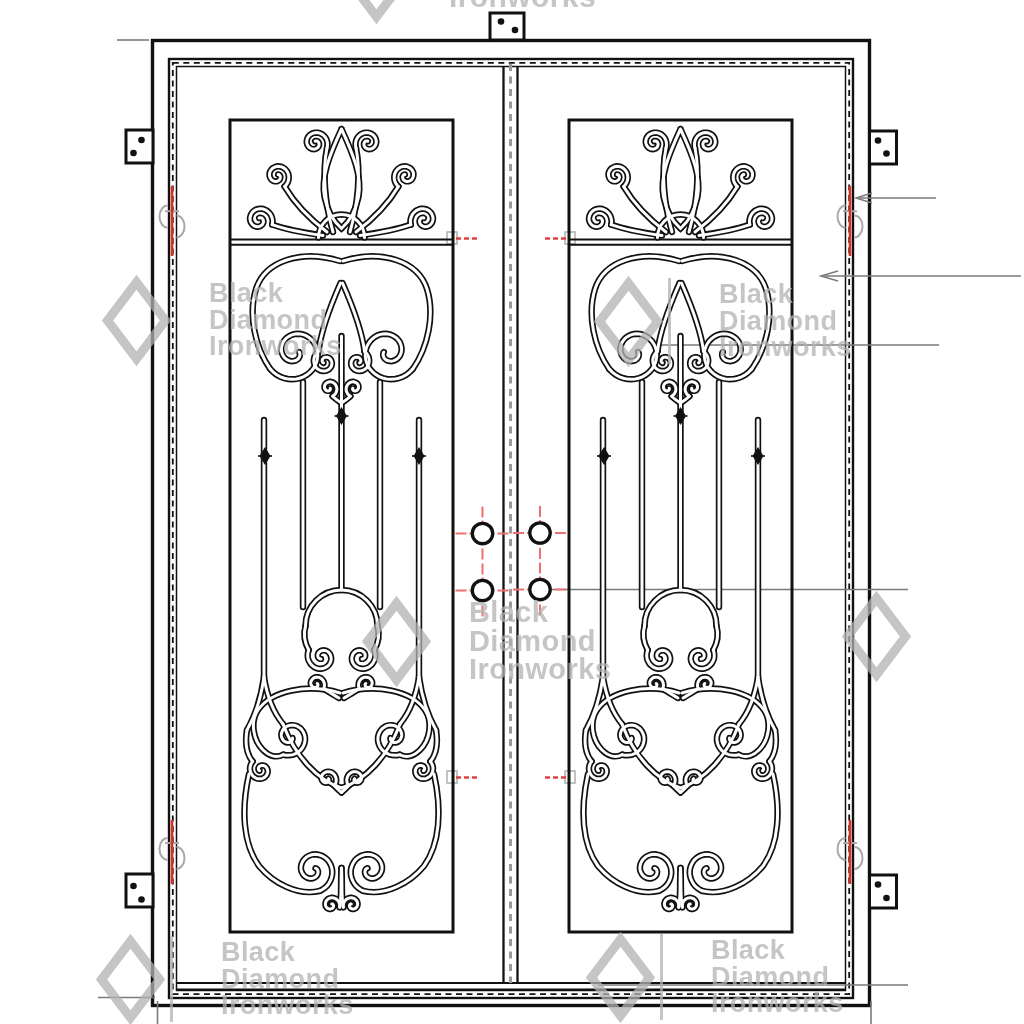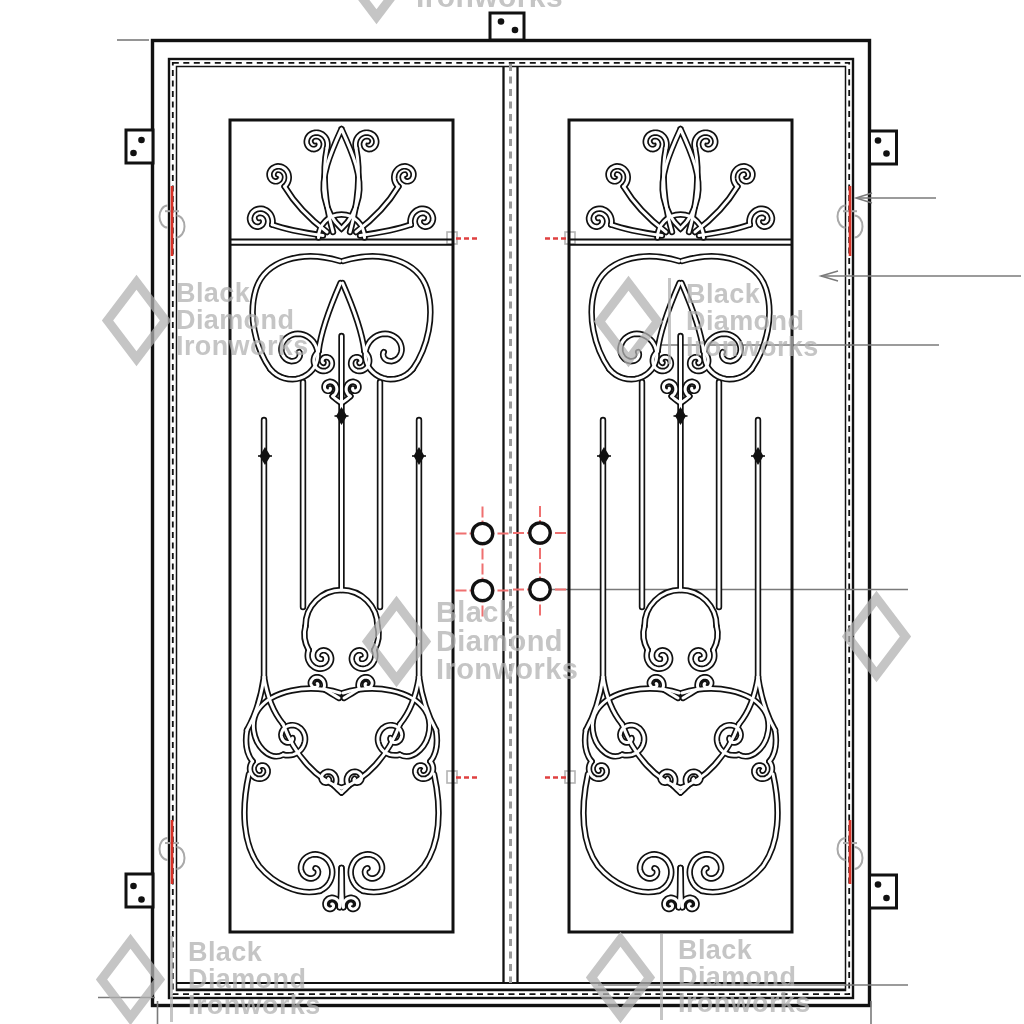--- a/index.html
+++ b/index.html
@@ -18,21 +18,21 @@
     position:absolute;display:flex;align-items:center;gap:15px;
     z-index:5;pointer-events:none;color:var(--wm);
   }
   .wm-d{
     width:33px;height:33px;border:8px solid var(--wm);
     transform:scaleY(1.32) rotate(45deg);display:inline-block;flex:0 0 auto;
   }
   .wm-bar{width:3px;height:86px;background:var(--wm);flex:0 0 auto;}
   .wm-lines{
     display:flex;flex-direction:column;font-weight:bold;
-    font-size:27px;line-height:0.99;letter-spacing:0.4px;white-space:nowrap;
+    font-size:27px;line-height:0.99;letter-spacing:0.4px;white-space:nowrap;margin-left:33px;
   }
   .wm-center .wm-lines{font-size:29px;}
   .wm-top{align-items:flex-end;}
   .wm-top .wm-lines{font-size:30px;margin-bottom:-9px;}
 </style>
 </head>
 <body>
 
 <div class="canvas">
 

